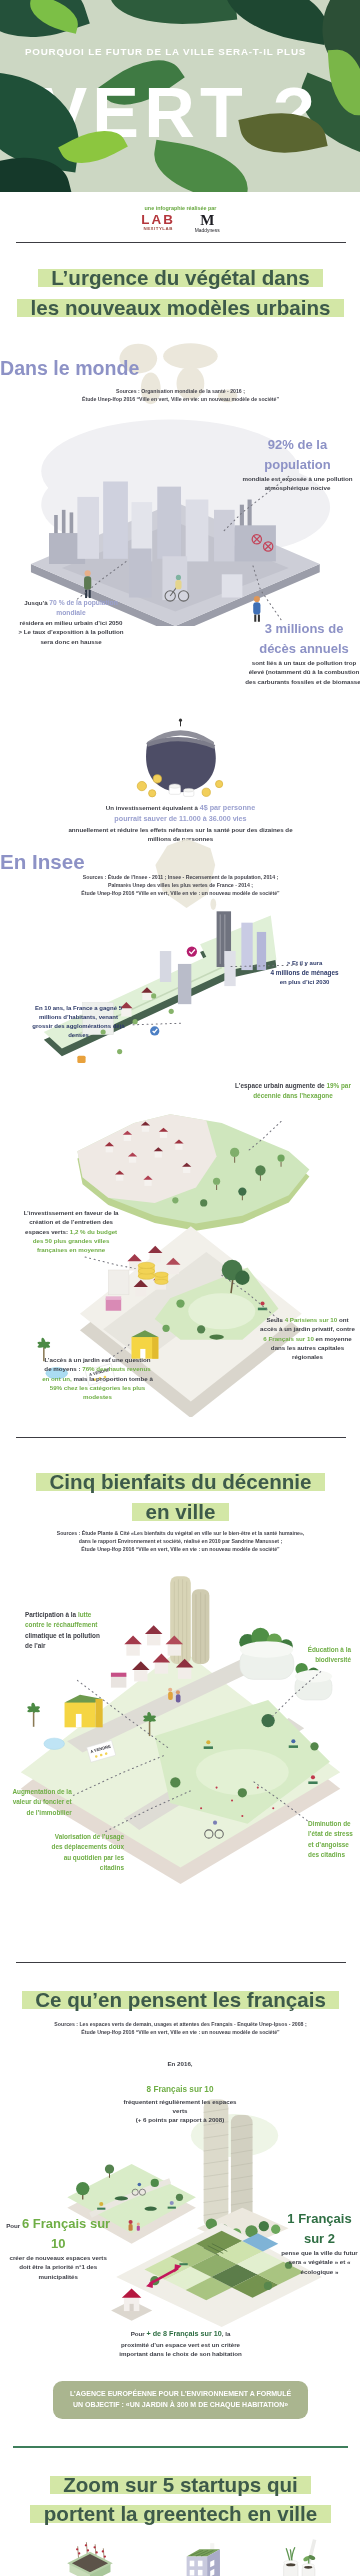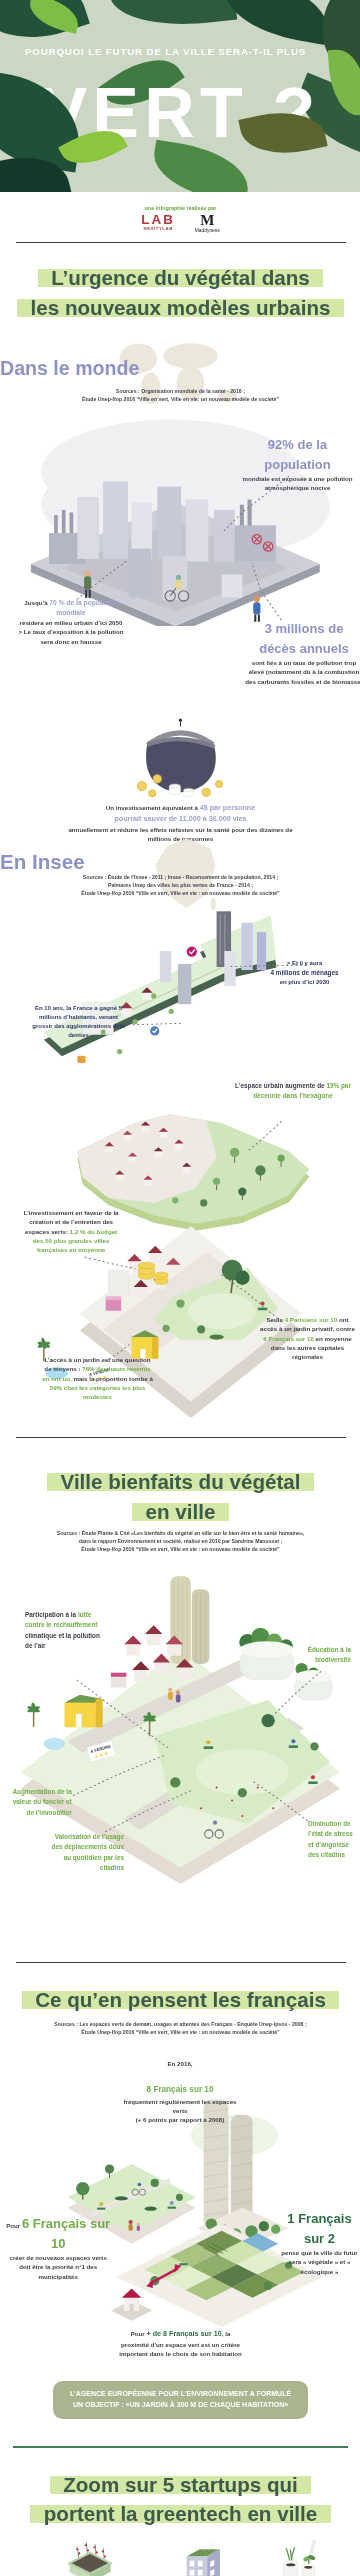--- a/index.html
+++ b/index.html
@@ -373,21 +373,21 @@
   <div class="abs stat c f12" style="left:260px;top:1315px;width:95px;">
     <span>Seuls </span><span class="g">4 Parisiens sur 10</span><span> ont accès à un jardin privatif, contre </span><span class="g">6 Français sur 10</span><span> en moyenne dans les autres capitales régionales</span>
   </div>
   <div class="abs stat c f12" style="left:41px;top:1355px;width:113px;">
     <span>L’accès à un jardin est une question de moyens : </span><span class="g">76% des hauts revenus en ont un, </span><span>mais la proportion tombe à </span><span class="g">59%</span><span class="g"> chez les catégories les plus modestes</span>
   </div>
 
   <div class="abs rule" style="left:15.5px;top:1437px;width:330px;"></div>
 
   <div class="abs titleRow" style="top:1469px;">
-    <span class="band h40">Ville bienfaits du végétal</span>
+    <span class="band h40">Cinq bienfaits du décennie</span>
   </div>
   <div class="abs titleRow" style="top:1499px;">
     <span class="band h40">en ville</span>
   </div>
   <div class="abs sources" style="top:1529px;">
     <div>Sources : Étude Plante &amp; Cité «Les bienfaits du végétal en ville sur le bien-être et la santé humaine»,</div>
     <div>dans le rapport Environnement et société, réalisé en 2010 par Sandrine Manusset ;</div>
     <div>Étude Unep-Ifop 2016 “Ville en vert, Ville en vie : un nouveau modèle de société”</div>
   </div>
 

